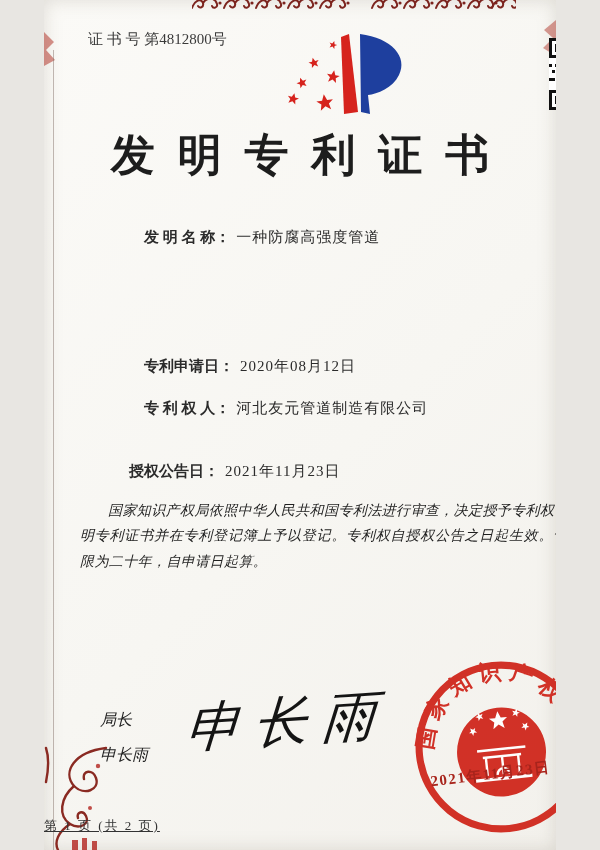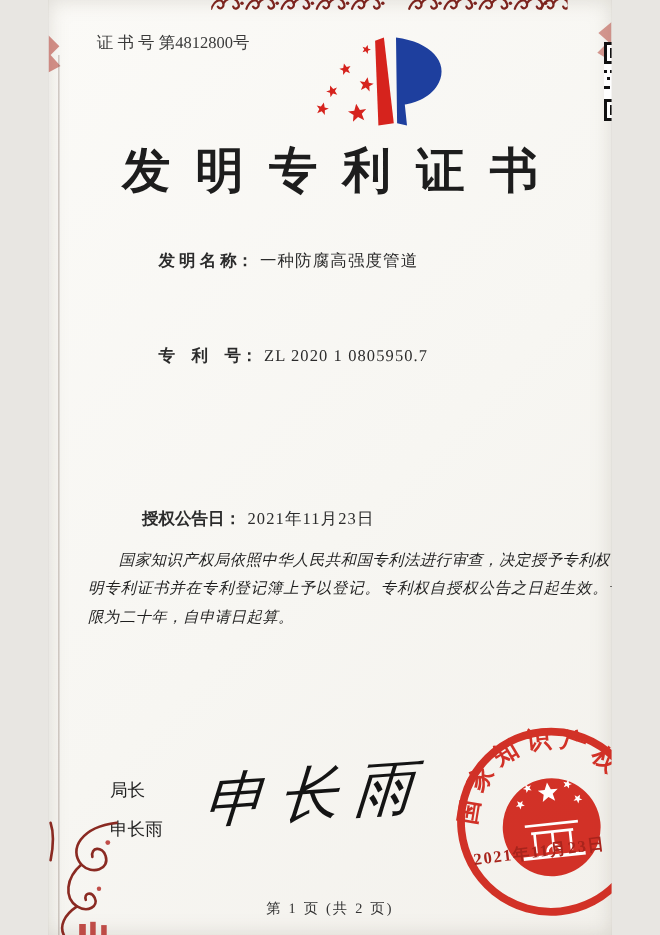--- a/index.html
+++ b/index.html
@@ -23,33 +23,33 @@
   .field-label{font-weight:600;white-space:pre;}
   .field-value{margin-left:6px;letter-spacing:1px;}
   .r1{top:211px}.r2{top:254px}.r3{top:297px}.r4{top:340px}.r5{top:382px}.r6{top:423px}
   .r7{top:462px;display:flex;gap:24px;}
   .body-text{
     position:absolute;left:36px;top:498px;width:532px;
     font-size:14px;line-height:1.82;text-align:justify;
     font-style:italic;color:#1f1f1f;letter-spacing:.4px;
   }
   .body-text p{margin:0 0 4px 0;text-indent:2em;}
-  .sig-labels{position:absolute;left:56px;top:702px;font-size:16px;color:#222;line-height:2.2;}
+  .sig-labels{position:absolute;left:56px;top:702px;font-size:16px;color:#222;line-height:2.2;font-style:italic;}
   .autograph{
     position:absolute;left:142px;top:686px;font-size:54px;color:#141414;
     letter-spacing:14px;transform:rotate(-4deg) skewX(-8deg);
     font-style:italic;white-space:nowrap;
   }
   .seal{position:absolute;left:366px;top:656px;width:182px;height:182px;transform:rotate(-6deg);opacity:.93;}
   .seal-date{
     position:absolute;left:386px;top:762px;width:170px;
     font-size:15px;font-weight:700;color:#a8241c;letter-spacing:1.5px;
     transform:rotate(-7deg);white-space:nowrap;
   }
-  .footer{position:absolute;left:0;right:0;top:817px;text-align:center;font-size:13px;letter-spacing:2px;color:#333;}
+  .footer{position:absolute;left:0;right:0;top:817px;font-size:13px;letter-spacing:2px;color:#333;text-decoration:underline;}
   .ornament-top{position:absolute;left:148px;top:-4px;width:324px;height:16px;}
   .corner-bl{position:absolute;left:0px;top:746px;width:66px;height:104px;}
   .corner-br{position:absolute;left:534px;top:758px;width:66px;height:92px;transform:scaleX(-1);}
   .edge-mark-left{position:absolute;left:0;top:28px;width:14px;height:40px;}
   .edge-mark-right{position:absolute;right:0;top:18px;width:16px;height:40px;}
 </style>
 </head>
 <body>
 
 <div class="page">
@@ -169,22 +169,25 @@
       <rect x="19" y="24" width="1" height="1"></rect>
         <rect x="22" y="24" width="1" height="1"></rect>
     </g>
   </svg>
 
   <div class="title">发明专利证书</div>
 
   <div class="field-row r1">
     <span class="field-label">发 明 名 称：</span><span class="field-value">一种防腐高强度管道</span>
   </div>
-  <div class="field-row r3">
-    <span class="field-label">专　利　号：</span><span class="field-value">ZL 2020 1 0805950.7</span>
+  <div class="field-row r4">
+    <span class="field-label">专利申请日：</span><span class="field-value">2020年08月12日</span>
+  </div>
+  <div class="field-row r5">
+    <span class="field-label">专 利 权 人：</span><span class="field-value">河北友元管道制造有限公司</span>
   </div>
   <div class="field-row r7">
     <span><span class="field-label">授权公告日：</span><span class="field-value">2021年11月23日</span></span>
   </div>
 
   <div class="body-text">
     <p>国家知识产权局依照中华人民共和国专利法进行审查，决定授予专利权，颁发发明专利证书并在专利登记簿上予以登记。专利权自授权公告之日起生效。专利权期限为二十年，自申请日起算。</p>
   </div>
 
   <div class="sig-labels">

